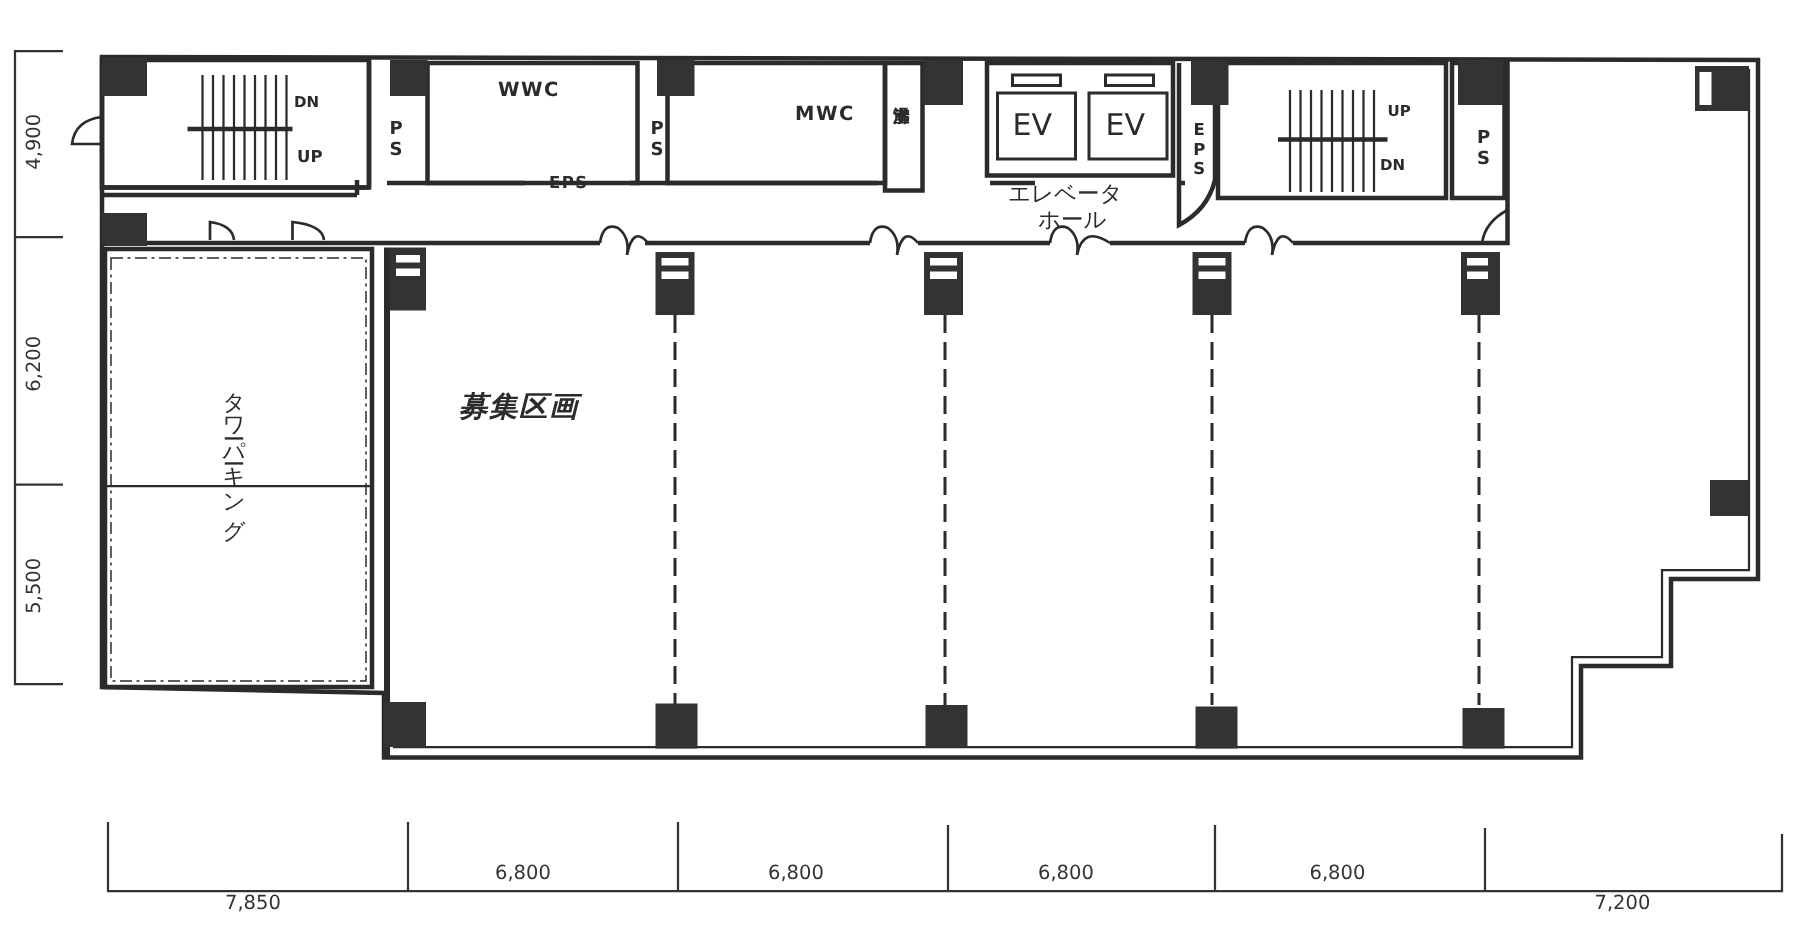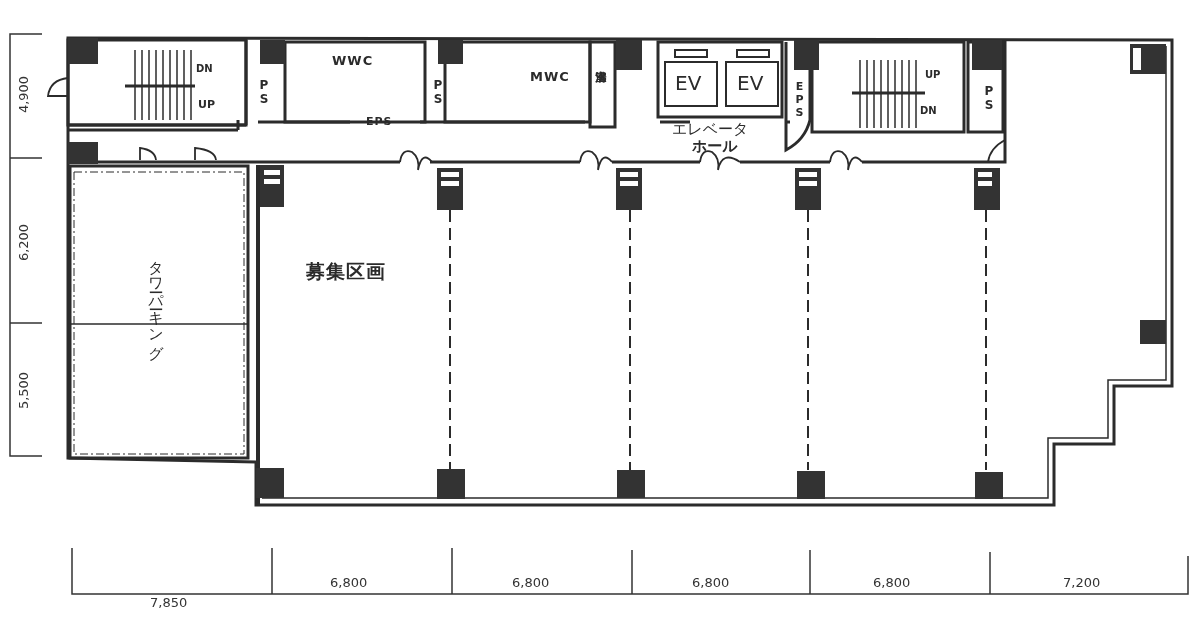--- a/index.html
+++ b/index.html
@@ -151,31 +151,31 @@
 
 <div class="lbl vdim" style="left:3px;top:88px;width:40px;text-align:center;">4,900</div>
 <div class="lbl vdim" style="left:3px;top:236px;width:40px;text-align:center;">6,200</div>
 <div class="lbl vdim" style="left:3px;top:384px;width:40px;text-align:center;">5,500</div>
 
 <div class="lbl dim" style="left:150px;top:585px;margin-top:11px;">7,850</div>
 <div class="lbl dim" style="left:330px;top:576px;">6,800</div>
 <div class="lbl dim" style="left:512px;top:576px;">6,800</div>
 <div class="lbl dim" style="left:692px;top:576px;">6,800</div>
 <div class="lbl dim" style="left:873px;top:576px;">6,800</div>
-<div class="lbl dim" style="left:1063px;top:576px;">7,200</div>
+<div class="lbl dim" style="left:1063px;top:596px;">7,200</div>
 
-<div class="lbl big" style="left:306px;top:262px;">募集区画</div>
+<div class="lbl big" style="left:306px;top:262px;font-style:italic;">募集区画</div>
 <div class="lbl vert" style="left:148px;top:250px;font-size:15px;">タワーパーキング</div>
 <div class="lbl room" style="left:332px;top:54px;text-align:center;">WWC</div>
 <div class="lbl room" style="left:501px;top:70px;margin-left:29px;">MWC</div>
 <div class="lbl vert" style="left:595px;top:62px;font-size:11px;font-weight:bold;">湯沸室</div>
 <div class="lbl" style="left:675px;top:73px;font-size:20px;">EV</div>
 <div class="lbl" style="left:737px;top:73px;font-size:20px;">EV</div>
 <div class="lbl" style="left:672px;top:122px;font-size:15px;">エレベータ</div>
-<div class="lbl" style="left:692px;top:139px;font-size:15px;font-weight:bold;">ホール</div>
+<div class="lbl" style="left:692px;top:139px;font-size:15px;">ホール</div>
 <div class="lbl room" style="left:366px;top:116px;font-size:11px;">EPS</div>
 <div class="lbl vert" style="left:794px;top:80px;font-size:11px;font-weight:bold;">EPS</div>
 <div class="lbl vert" style="left:258px;top:78px;font-size:12px;font-weight:bold;">PS</div>
 <div class="lbl vert" style="left:432px;top:78px;font-size:12px;font-weight:bold;">PS</div>
 <div class="lbl vert" style="left:983px;top:84px;font-size:12px;font-weight:bold;">PS</div>
 
 <div class="lbl" style="left:196px;top:64px;font-size:10px;font-weight:bold;">DN</div>
 <div class="lbl" style="left:198px;top:99px;font-size:11px;font-weight:bold;">UP</div>
 <div class="lbl" style="left:925px;top:70px;font-size:10px;font-weight:bold;">UP</div>
 <div class="lbl" style="left:920px;top:106px;font-size:10px;font-weight:bold;">DN</div>

